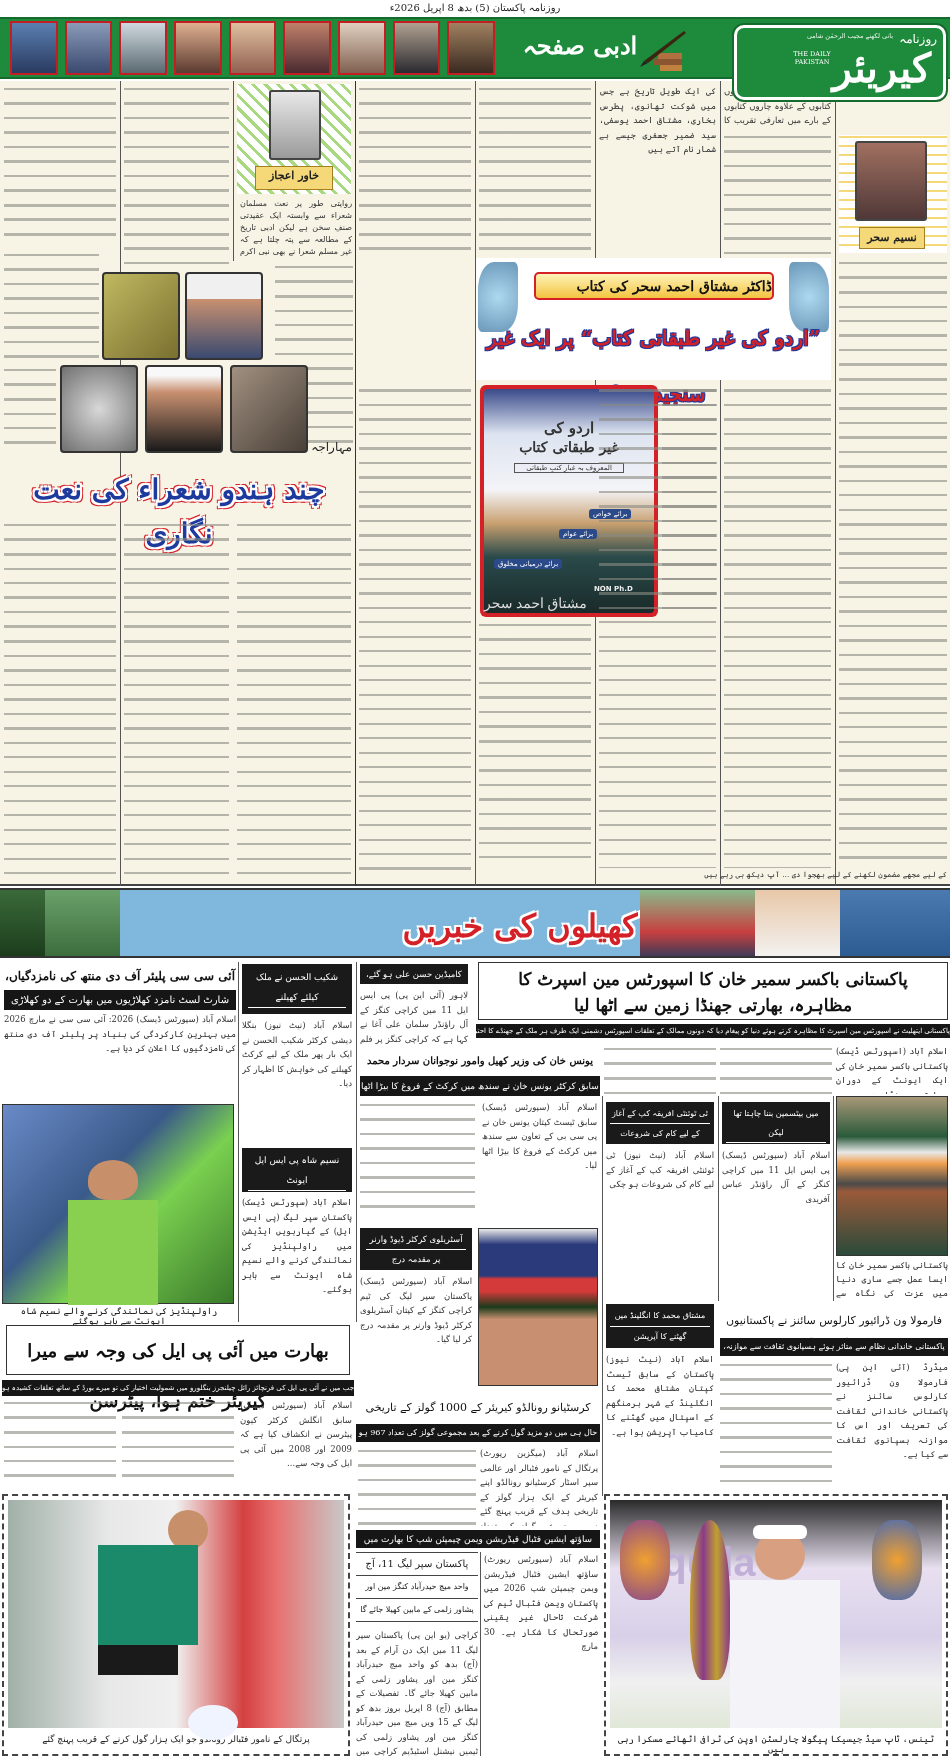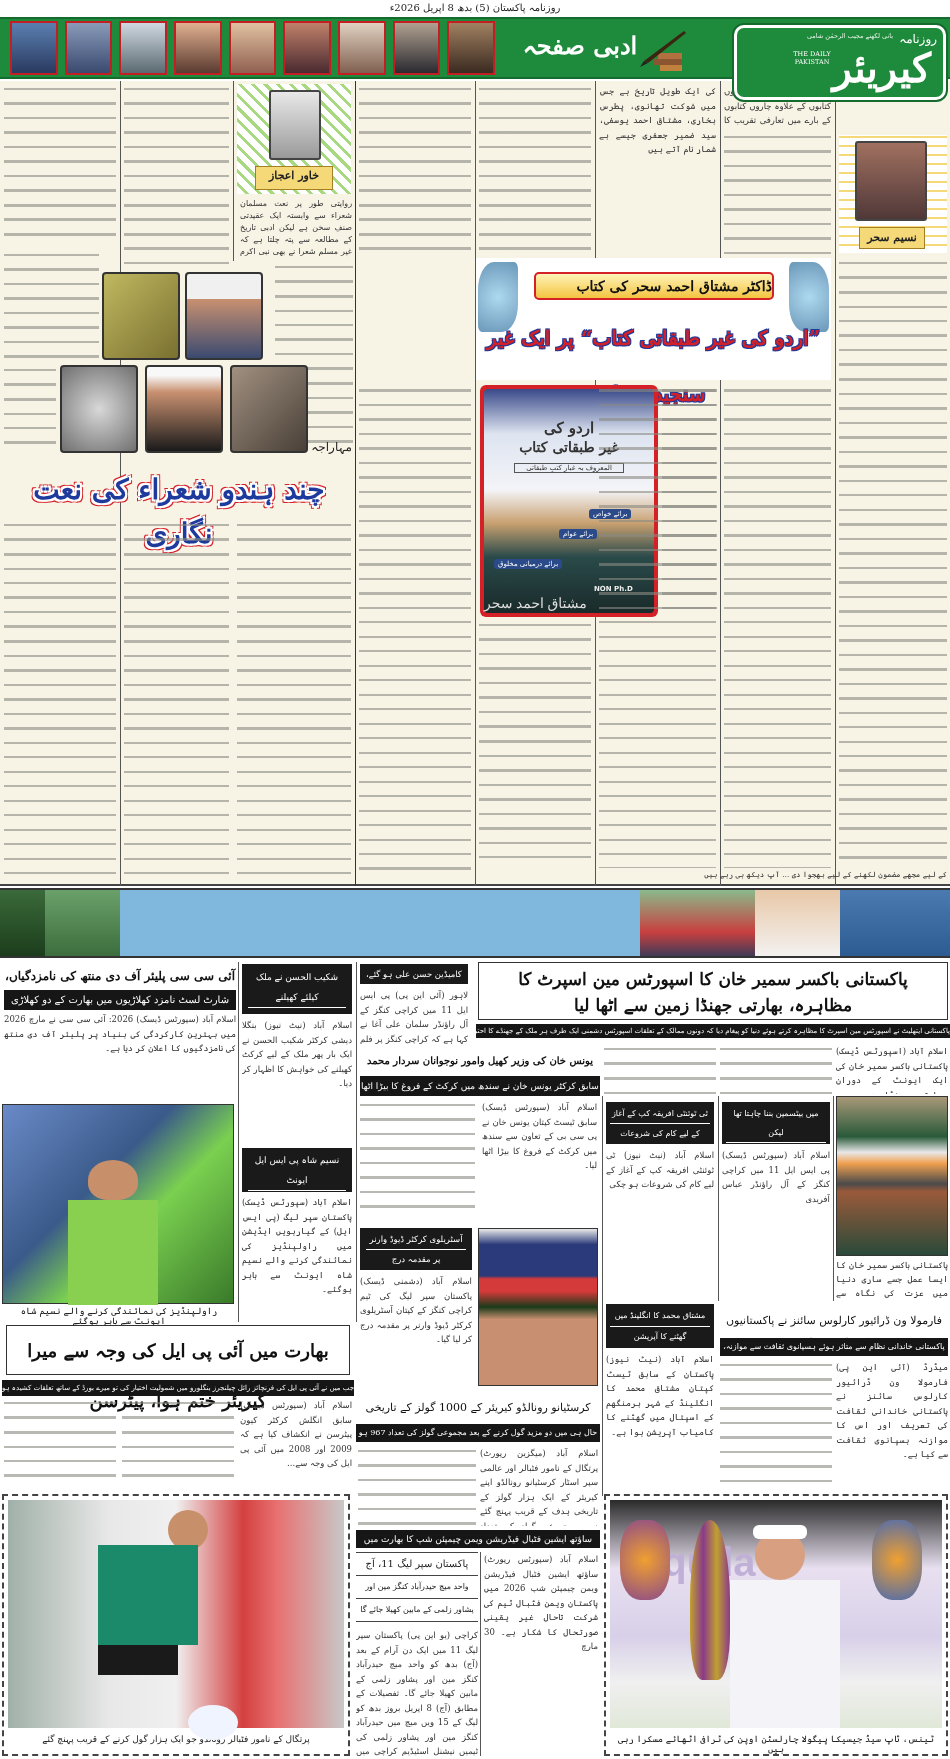--- a/index.html
+++ b/index.html
@@ -154,20 +154,21 @@
     <span class="filler"></span>
   </div>
 <div class="abs col-text" style="top:258px;left:839px;width:108px;height:610px">
     <span class="filler"></span>
   </div>
 <div class="abs col-text" style="top:868px;left:479px;width:468px;height:14px;font-size:7.5px">کے لیے مجھے مضمون لکھنے کے لیے بھجوا دی ... آپ دیکھ ہی رہے ہیں</div>
 
 <div class="abs" style="top:888px;left:0;width:950px;height:70px;background:#7fb8dc;border-top:2px solid #333;border-bottom:2px solid #333;overflow:hidden">
   <div class="abs" style="top:0;left:0;width:45px;height:70px;background:linear-gradient(#3a6a3a,#1a3a1a)"></div>
   <div class="abs" style="top:0;left:45px;width:75px;height:70px;background:linear-gradient(#6aa06a,#3a6a3a)"></div>
+  <div class="abs urdu" style="top:8px;left:400px;width:240px;height:56px;font-family:'DejaVu Serif',serif;font-weight:bold;font-size:32px;line-height:56px;color:#d42027;text-align:center;text-shadow:2px 2px 0 #fff,-2px -2px 0 #fff,2px -2px 0 #fff,-2px 2px 0 #fff">کھیلوں کی خبریں</div>
   <div class="abs" style="top:0;left:640px;width:115px;height:70px;background:linear-gradient(#8aba8a,#c84040 60%,#2a3a5a)"></div>
   <div class="abs" style="top:0;left:755px;width:85px;height:70px;background:linear-gradient(#e8c8a8,#f4f4f4)"></div>
   <div class="abs" style="top:0;left:840px;width:110px;height:70px;background:linear-gradient(#4a7ab0,#2a5a90)"></div>
 </div>
 
 <div class="abs headline" style="top:964px;left:4px;width:232px;height:24px;font-size:12px;line-height:24px">آئی سی سی پلیئر آف دی منتھ کی نامزدگیاں، کوئی پاکستانی کرکٹر شامل نہیں</div>
 <div class="abs dark-bar" style="top:990px;left:4px;width:232px;height:20px;font-size:10px;line-height:20px">شارٹ لسٹ نامزد کھلاڑیوں میں بھارت کے دو کھلاڑی شامل کیے گئے</div>
 <div class="abs col-text" style="top:1012px;left:4px;width:232px;height:92px">اسلام آباد (سپورٹس ڈیسک) 2026: آئی سی سی نے مارچ 2026 میں بہترین کارکردگی کی بنیاد پر پلیئر آف دی منتھ کی نامزدگیوں کا اعلان کر دیا ہے۔</div>
 <div class="abs" style="top:1104px;left:2px;width:232px;height:200px;border:1px solid #333;background:linear-gradient(135deg,#6a8ac8,#3a5a8a 40%,#7ad050 60%,#3a7a2a)">
   <div class="abs" style="top:55px;left:85px;width:50px;height:40px;background:#c8906a;border-radius:50% 50% 40% 40%"></div>
@@ -228,21 +229,21 @@
 <div class="abs col-text" style="top:1148px;left:606px;width:108px;height:155px">اسلام آباد (نیٹ نیوز) ٹی ٹوئنٹی افریقہ کپ کے آغاز کے لیے کام کی شروعات ہو چکی</div>
 
 <div class="abs vrule" style="top:1096px;left:602px;height:400px"></div>
 <div class="abs vrule" style="top:1096px;left:718px;height:205px"></div>
 <div class="abs vrule" style="top:1096px;left:833px;height:205px"></div>
 
 <div class="abs box-head" style="top:1228px;left:360px;width:112px;height:42px;padding-top:2px">
   <div style="font-size:8.5px;line-height:19px;border-bottom:1px solid #fff;margin:0 6px">آسٹریلوی کرکٹر ڈیوڈ وارنر</div>
   <div style="font-size:8.5px;line-height:19px">پر مقدمہ درج</div>
 </div>
-<div class="abs col-text" style="top:1274px;left:360px;width:112px;height:118px">اسلام آباد (دشمنی ڈیسک) پاکستان سپر لیگ کی ٹیم کراچی کنگز کے کپتان آسٹریلوی کرکٹر ڈیوڈ وارنر پر مقدمہ درج کر لیا گیا۔</div>
+<div class="abs col-text" style="top:1274px;left:360px;width:112px;height:118px">اسلام آباد (سپورٹس ڈیسک) پاکستان سپر لیگ کی ٹیم کراچی کنگز کے کپتان آسٹریلوی کرکٹر ڈیوڈ وارنر پر مقدمہ درج کر لیا گیا۔</div>
 <div class="abs" style="top:1228px;left:478px;width:120px;height:158px;border:1px solid #333;background:linear-gradient(#e8e8e8 0%,#2a3a7a 10%,#2a3a7a 30%,#d43a3a 32%,#d43a3a 40%,#1a3a1a 50%,#c89070 58%,#c89070 100%)"></div>
 
 <div class="abs box-head" style="top:1304px;left:606px;width:108px;height:44px;padding-top:2px">
   <div style="font-size:8px;line-height:20px;border-bottom:1px solid #fff;margin:0 4px">مشتاق محمد کا انگلینڈ میں</div>
   <div style="font-size:8px;line-height:20px">گھٹنے کا آپریشن</div>
 </div>
 <div class="abs col-text" style="top:1352px;left:606px;width:108px;height:140px">اسلام آباد (نیٹ نیوز) پاکستان کے سابق ٹیسٹ کپتان مشتاق محمد کا انگلینڈ کے شہر برمنگھم کے اسپتال میں گھٹنے کا کامیاب آپریشن ہوا ہے۔</div>
 
 <div class="abs headline" style="top:1310px;left:720px;width:228px;height:22px;font-size:11px;line-height:22px;font-weight:normal">فارمولا ون ڈرائیور کارلوس سائنز نے پاکستانیوں کے دل جیت لیے</div>
 <div class="abs dark-bar" style="top:1338px;left:720px;width:228px;height:18px;font-size:8px;line-height:18px">پاکستانی خاندانی نظام سے متاثر ہوئے ہسپانوی ثقافت سے موازنہ، رپورٹ</div>

